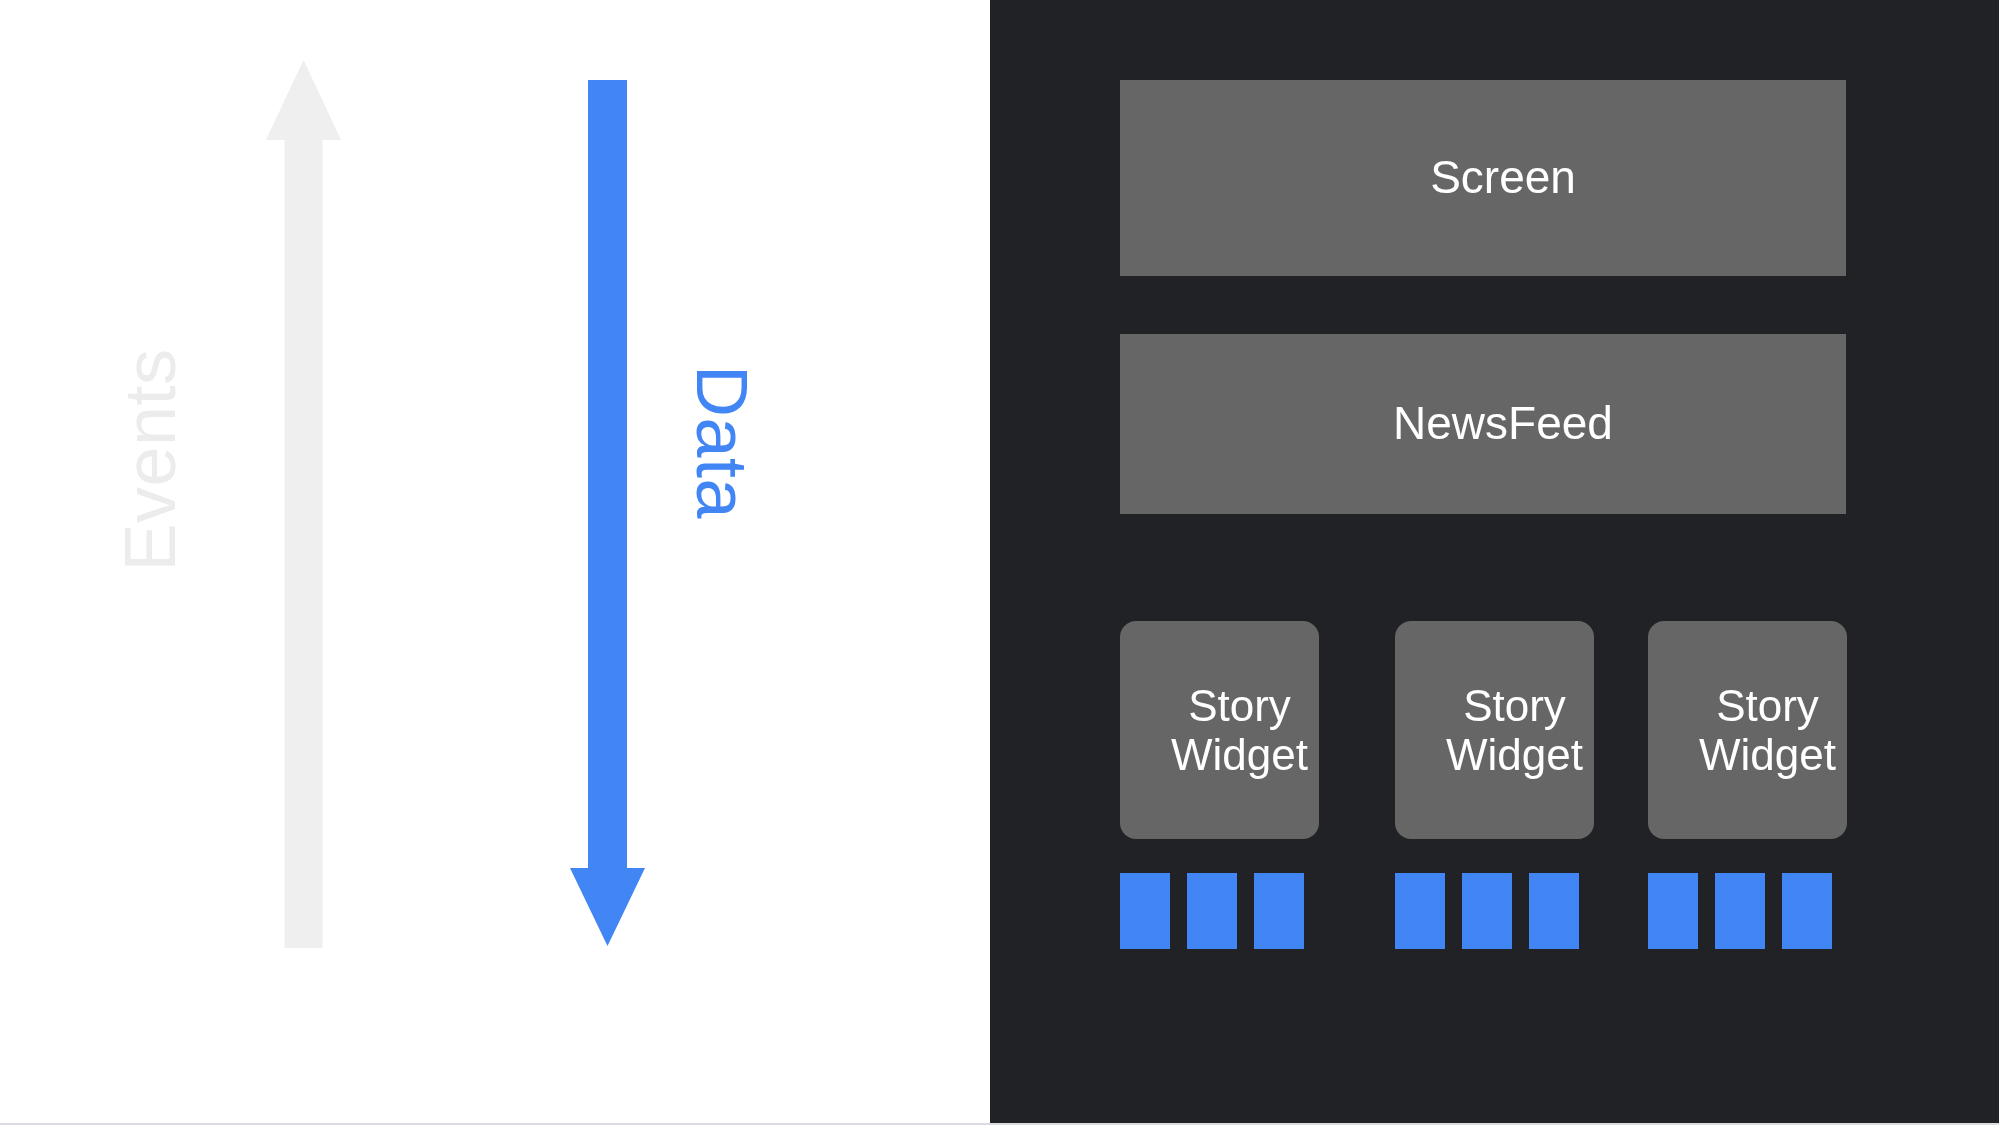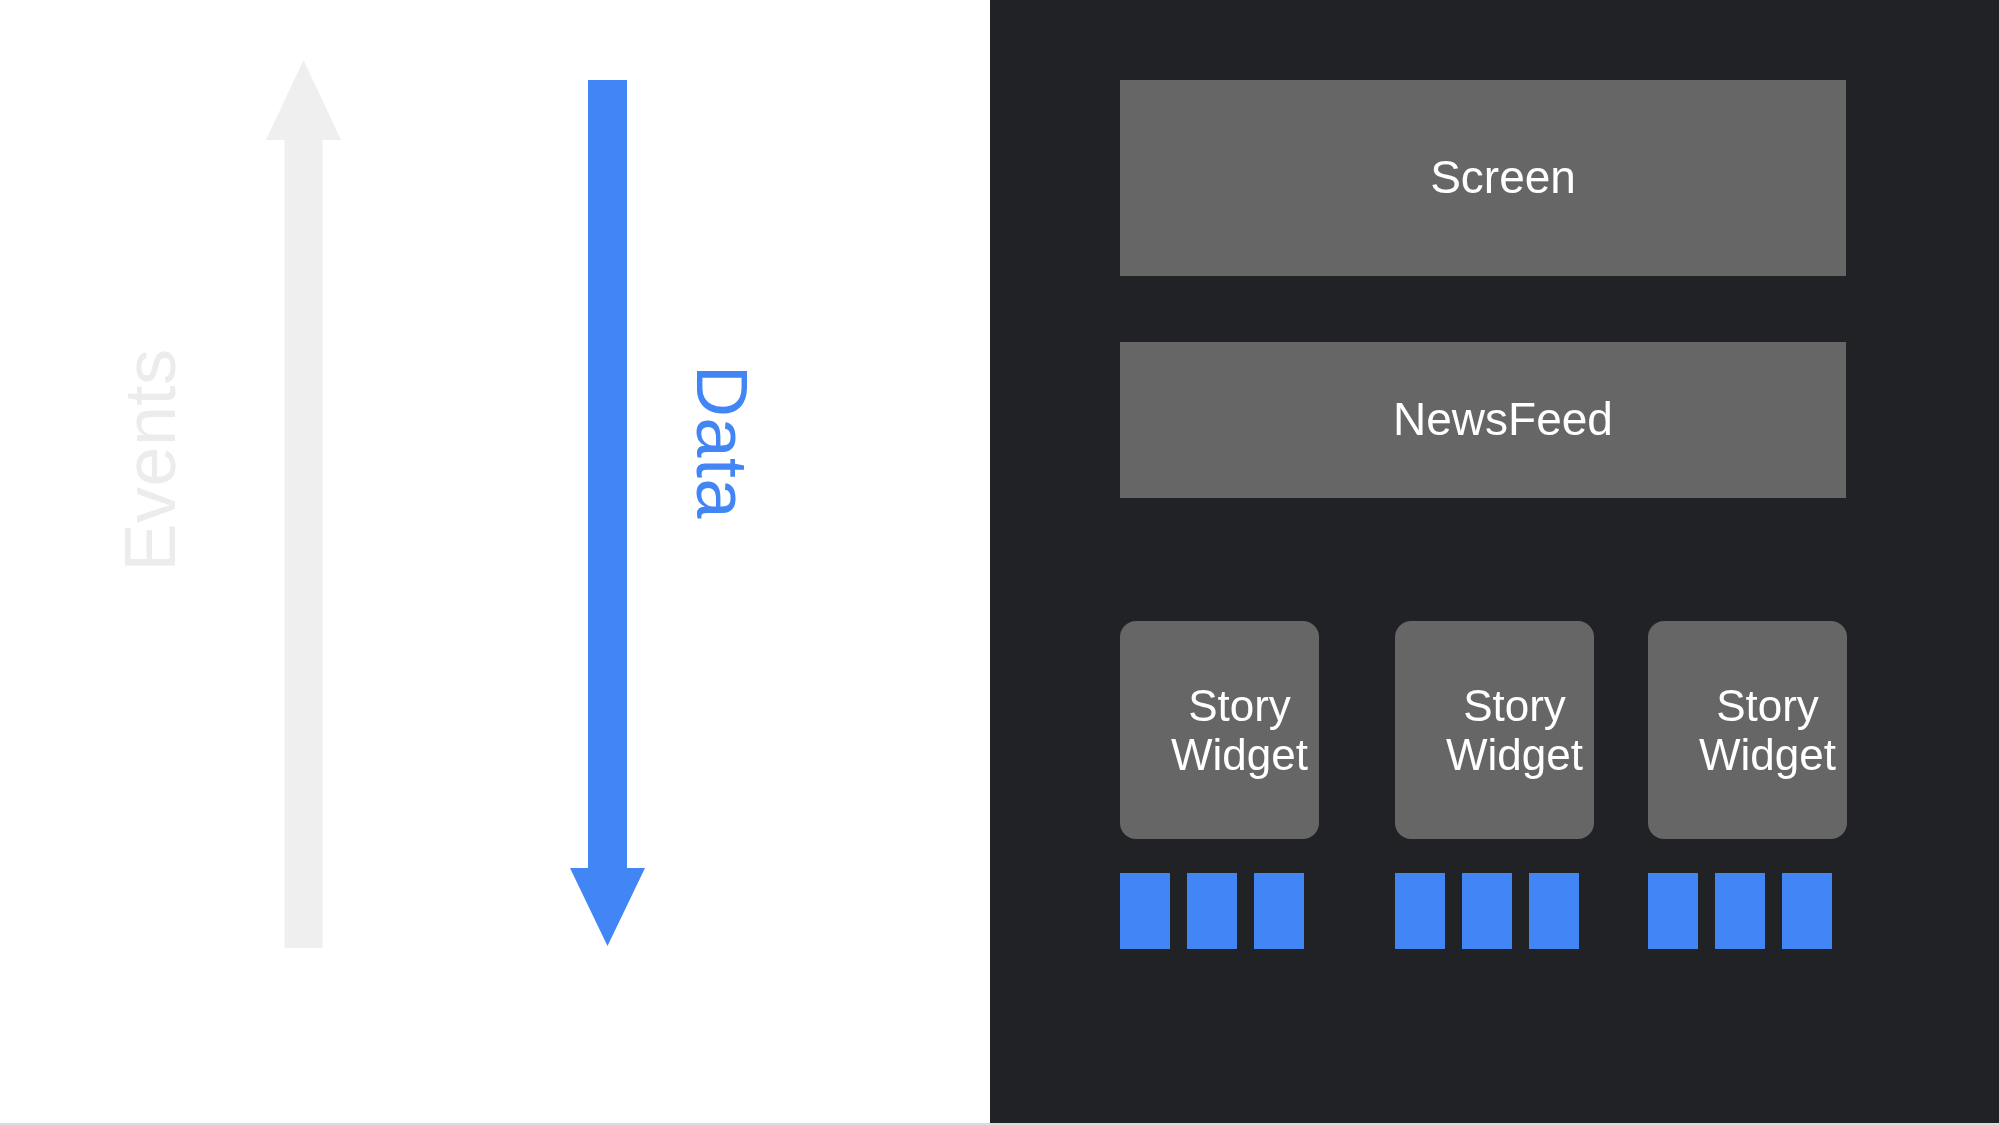--- a/index.html
+++ b/index.html
@@ -78,21 +78,21 @@
     align-items: center;
     justify-content: center;
     text-align: center;
     font-size: 46px;
     font-weight: 400;
     line-height: 1.12;
     box-sizing: border-box;
     padding-left: 40px;
   }
   #screen-box   { left: 130px; top: 80px;  width: 726px; height: 196px; }
-  #newsfeed-box { left: 130px; top: 342px; width: 726px; height: 156px; }
+  #newsfeed-box { left: 130px; top: 334px; width: 726px; height: 180px; }
 
   .story-box {
     top: 621px;
     width: 199px;
     height: 218px;
     font-size: 44px;
     border-radius: 16px;
   }
   #story-box-1 { left: 130px; }
   #story-box-2 { left: 405px; }

